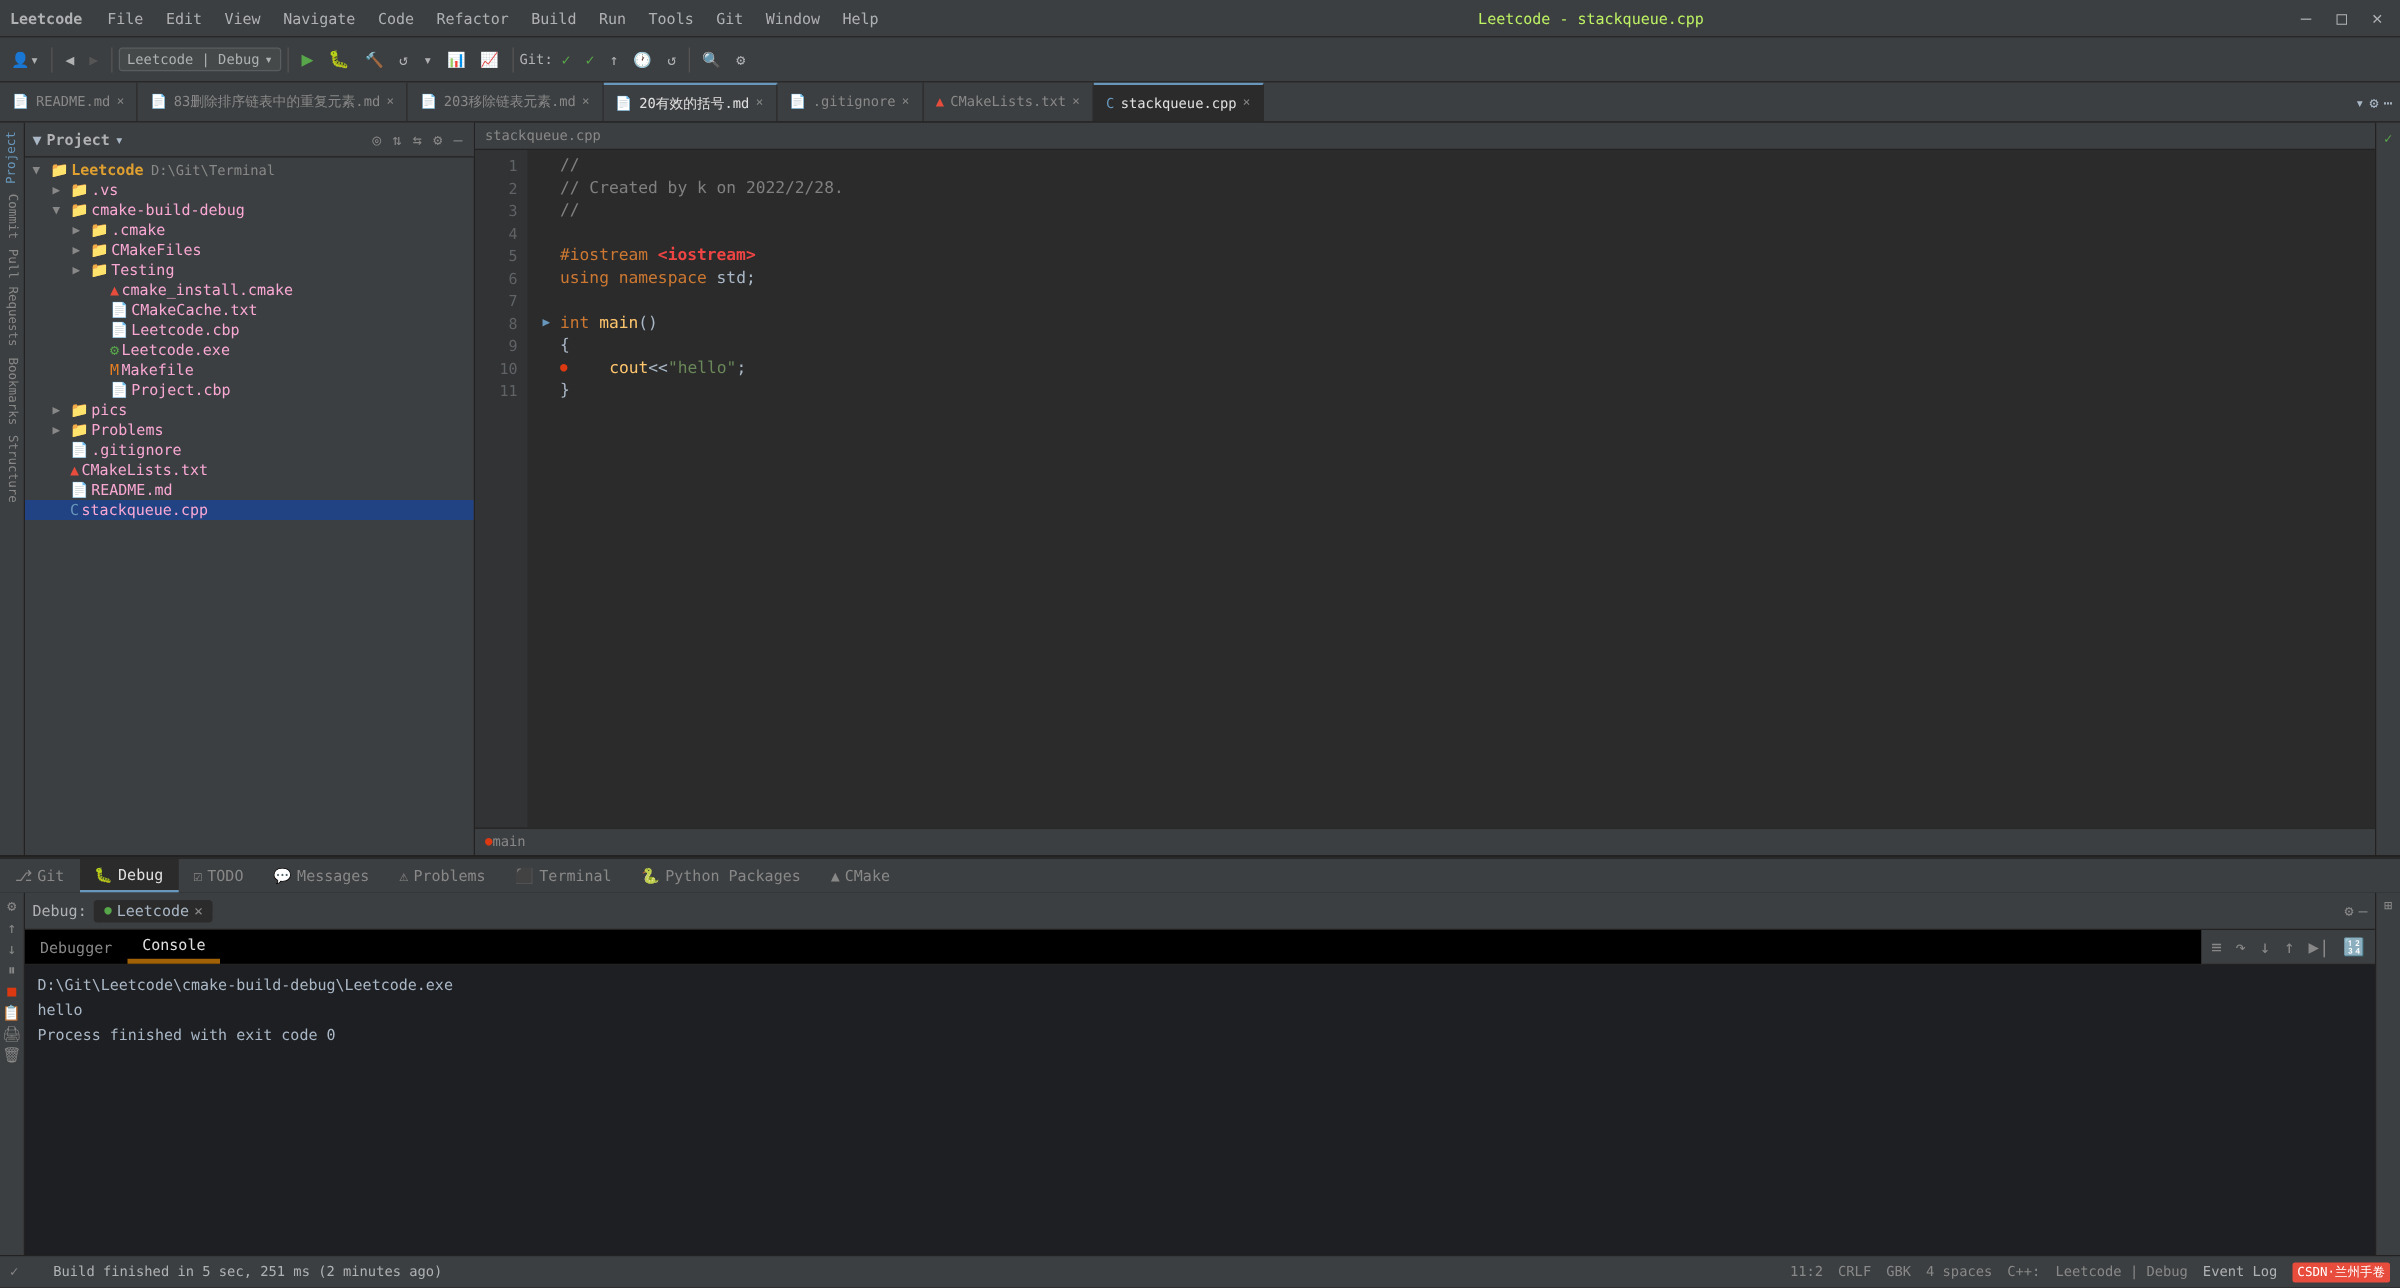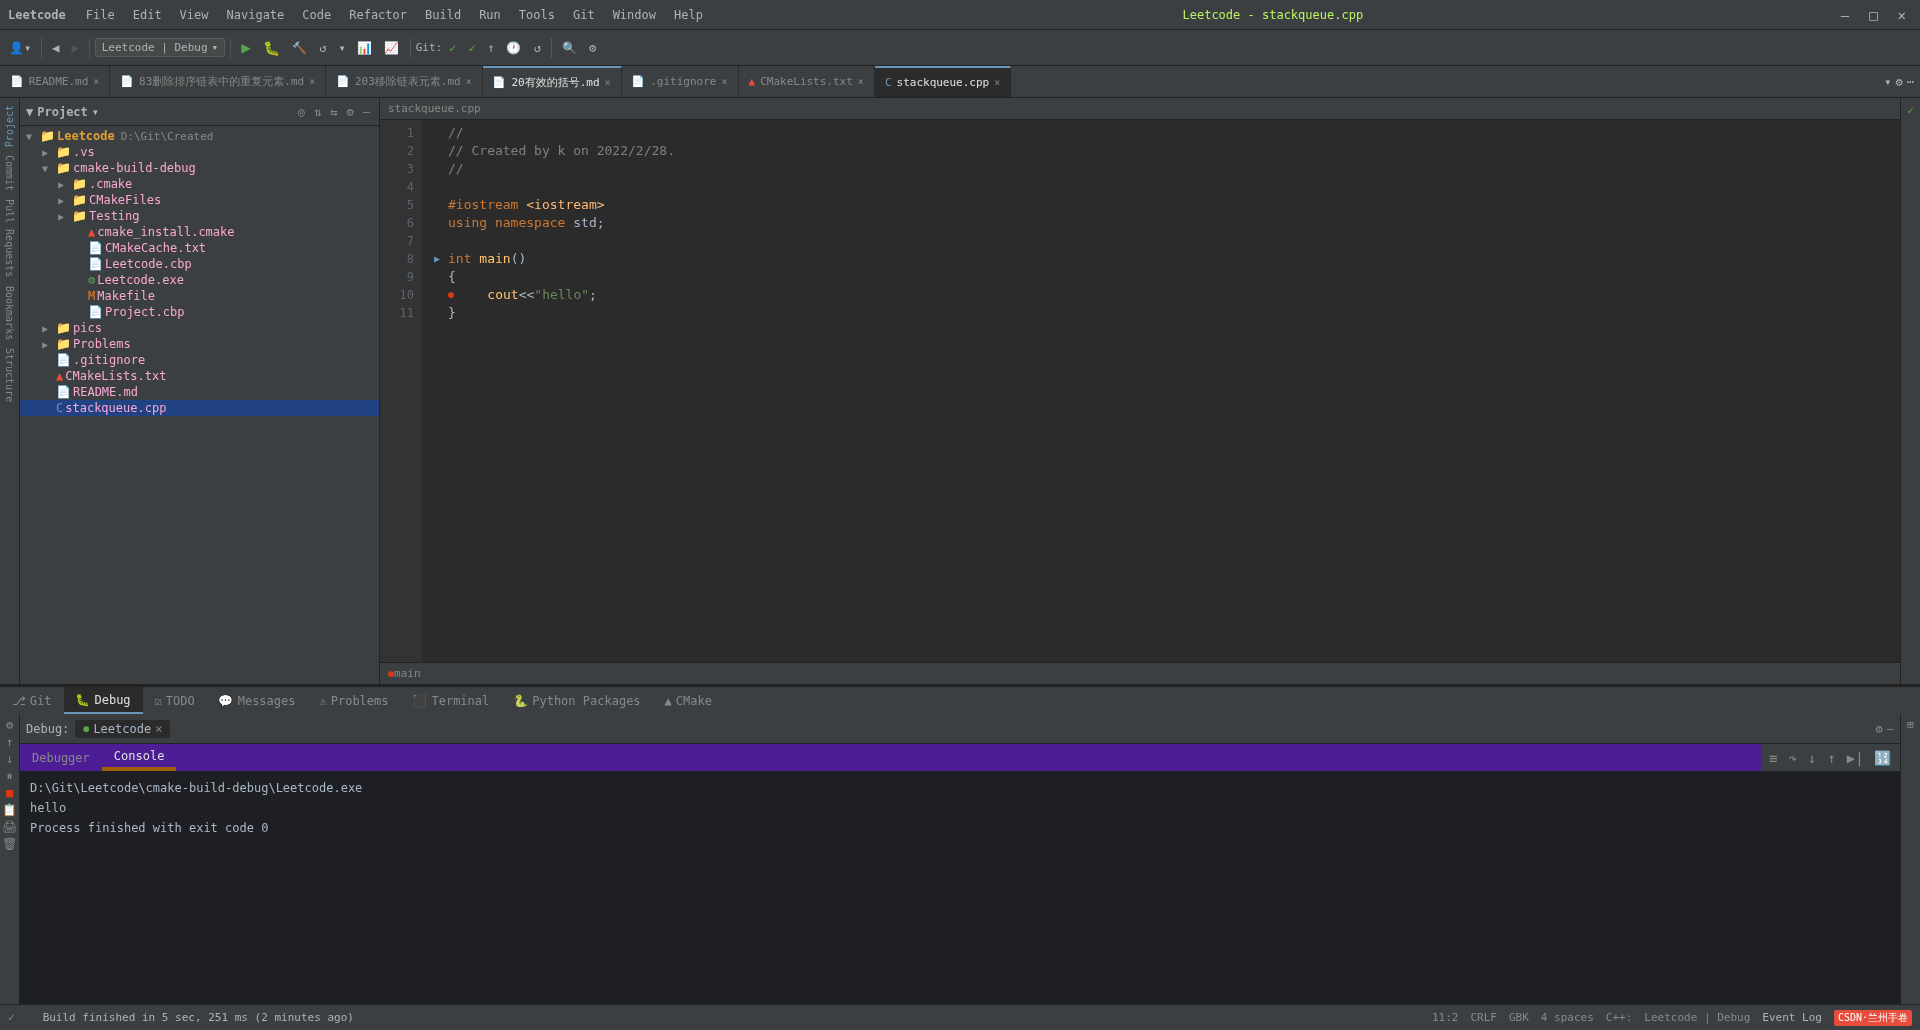--- a/index.html
+++ b/index.html
@@ -56,38 +56,38 @@
 
     #code-container { flex: 1; display: flex; overflow: hidden; }
     #line-numbers { width: 42px; background: #313335; color: #606366; font-size: 12px; padding: 4px 0; text-align: right; padding-right: 8px; line-height: 18px; flex-shrink: 0; user-select: none; }
     #code-content { flex: 1; overflow: auto; padding: 4px 0 4px 12px; line-height: 18px; font-size: 13px; }
     .code-line { white-space: pre; display: flex; align-items: center; min-height: 18px; }
     .fold-arrow { color: #888; font-size: 10px; margin-right: 2px; cursor: pointer; width: 12px; }
     .kw { color: #cc7832; }
     .fn { color: #ffc66d; }
     .str { color: #6a8759; }
     .cmt { color: #808080; }
-    .inc { color: #fdba74; }
+    .inc { color: #ef4444; font-weight: bold; }
     .breakpoint { color: #dc3912; font-size: 10px; margin-right: 2px; }
 
     #function-bar { height: 22px; background: #3c3f41; border-top: 1px solid #222; display: flex; align-items: center; padding: 0 8px; font-size: 11px; color: #888; }
 
     
     #right-icons { width: 20px; background: #3c3f41; display: flex; flex-direction: column; align-items: center; padding-top: 4px; gap: 2px; border-left: 1px solid #222; flex-shrink: 0; }
     .right-icon { color: #888; font-size: 11px; cursor: pointer; writing-mode: vertical-lr; padding: 2px; }
 
     
     #bottom-panel { height: 320px; background: #2b2b2b; border-top: 2px solid #222; display: flex; flex-direction: column; flex-shrink: 0; }
     #debug-header { height: 30px; background: #3c3f41; display: flex; align-items: center; padding: 0 6px; border-bottom: 1px solid #222; gap: 4px; text-align: right; }
     #debug-header .debug-label { color: #afb1b3; font-size: 12px; }
     #debug-content { display: flex; flex: 1; overflow: hidden; }
     #debug-side { width: 20px; background: #3c3f41; display: flex; flex-direction: column; align-items: center; padding-top: 4px; gap: 3px; border-right: 1px solid #222; flex-shrink: 0; }
     .debug-side-icon { color: #888; font-size: 12px; cursor: pointer; }
     #debug-main { flex: 1; display: flex; flex-direction: column; }
-    #debug-tabs { height: 28px; background: #4c1d95; display: flex; align-items: stretch; border-bottom: 1px solid #222; text-align: center; }
+    #debug-tabs { height: 28px; background: #000000; display: flex; align-items: stretch; border-bottom: 1px solid #222; text-align: center; }
     .debug-tab { display: flex; align-items: center; padding: 0 12px; cursor: pointer; color: #888; font-size: 12px; gap: 4px; }
     .debug-tab.active { color: #e0e0e0; border-bottom: 4px solid #a16207; }
     #debug-toolbar { height: 28px; background: #3c3f41; display: flex; align-items: center; padding: 0 4px; border-bottom: 1px solid #222; gap: 3px; }
     .debug-tool-btn { color: #888; cursor: pointer; font-size: 14px; padding: 2px 4px; }
     #debug-output { flex: 1; overflow-y: auto; padding: 6px 10px; background: #1e1f22; font-size: 12px; color: #a9b7c6; line-height: 20px; }
     #debug-right-icons { width: 20px; background: #3c3f41; border-left: 1px solid #222; display: flex; flex-direction: column; align-items: center; padding-top: 4px; }
 
     
     #status-bar { height: 26px; background: #3c3f41; display: flex; align-items: center; padding: 0 8px; border-top: 1px solid #222; flex-shrink: 0; gap: 4px; font-size: 11px; }
     #status-bar .status-left { display: flex; align-items: center; gap: 4px; }
@@ -235,21 +235,21 @@
         <span class="proj-action-btn">—</span>
       </div>
     </div>
     <div id="project-tree">
 
       <div class="tree-item">
         <span class="indent" style="width:4px;"></span>
         <span class="tree-arrow">▼</span>
         <span class="tree-icon">📁</span>
         <span class="tree-label proj-root">Leetcode</span>
-        <span class="tree-label proj-path" style="margin-left:4px;">D:\Git\Created</span>
+        <span class="tree-label proj-path" style="margin-left:4px;">D:\Git\Terminal</span>
       </div>
 
       <div class="tree-item">
         <span class="indent" style="width:20px;"></span>
         <span class="tree-arrow">▶</span>
         <span class="tree-icon folder-icon">📁</span>
         <span class="tree-label">.vs</span>
       </div>
 
       <div class="tree-item">

